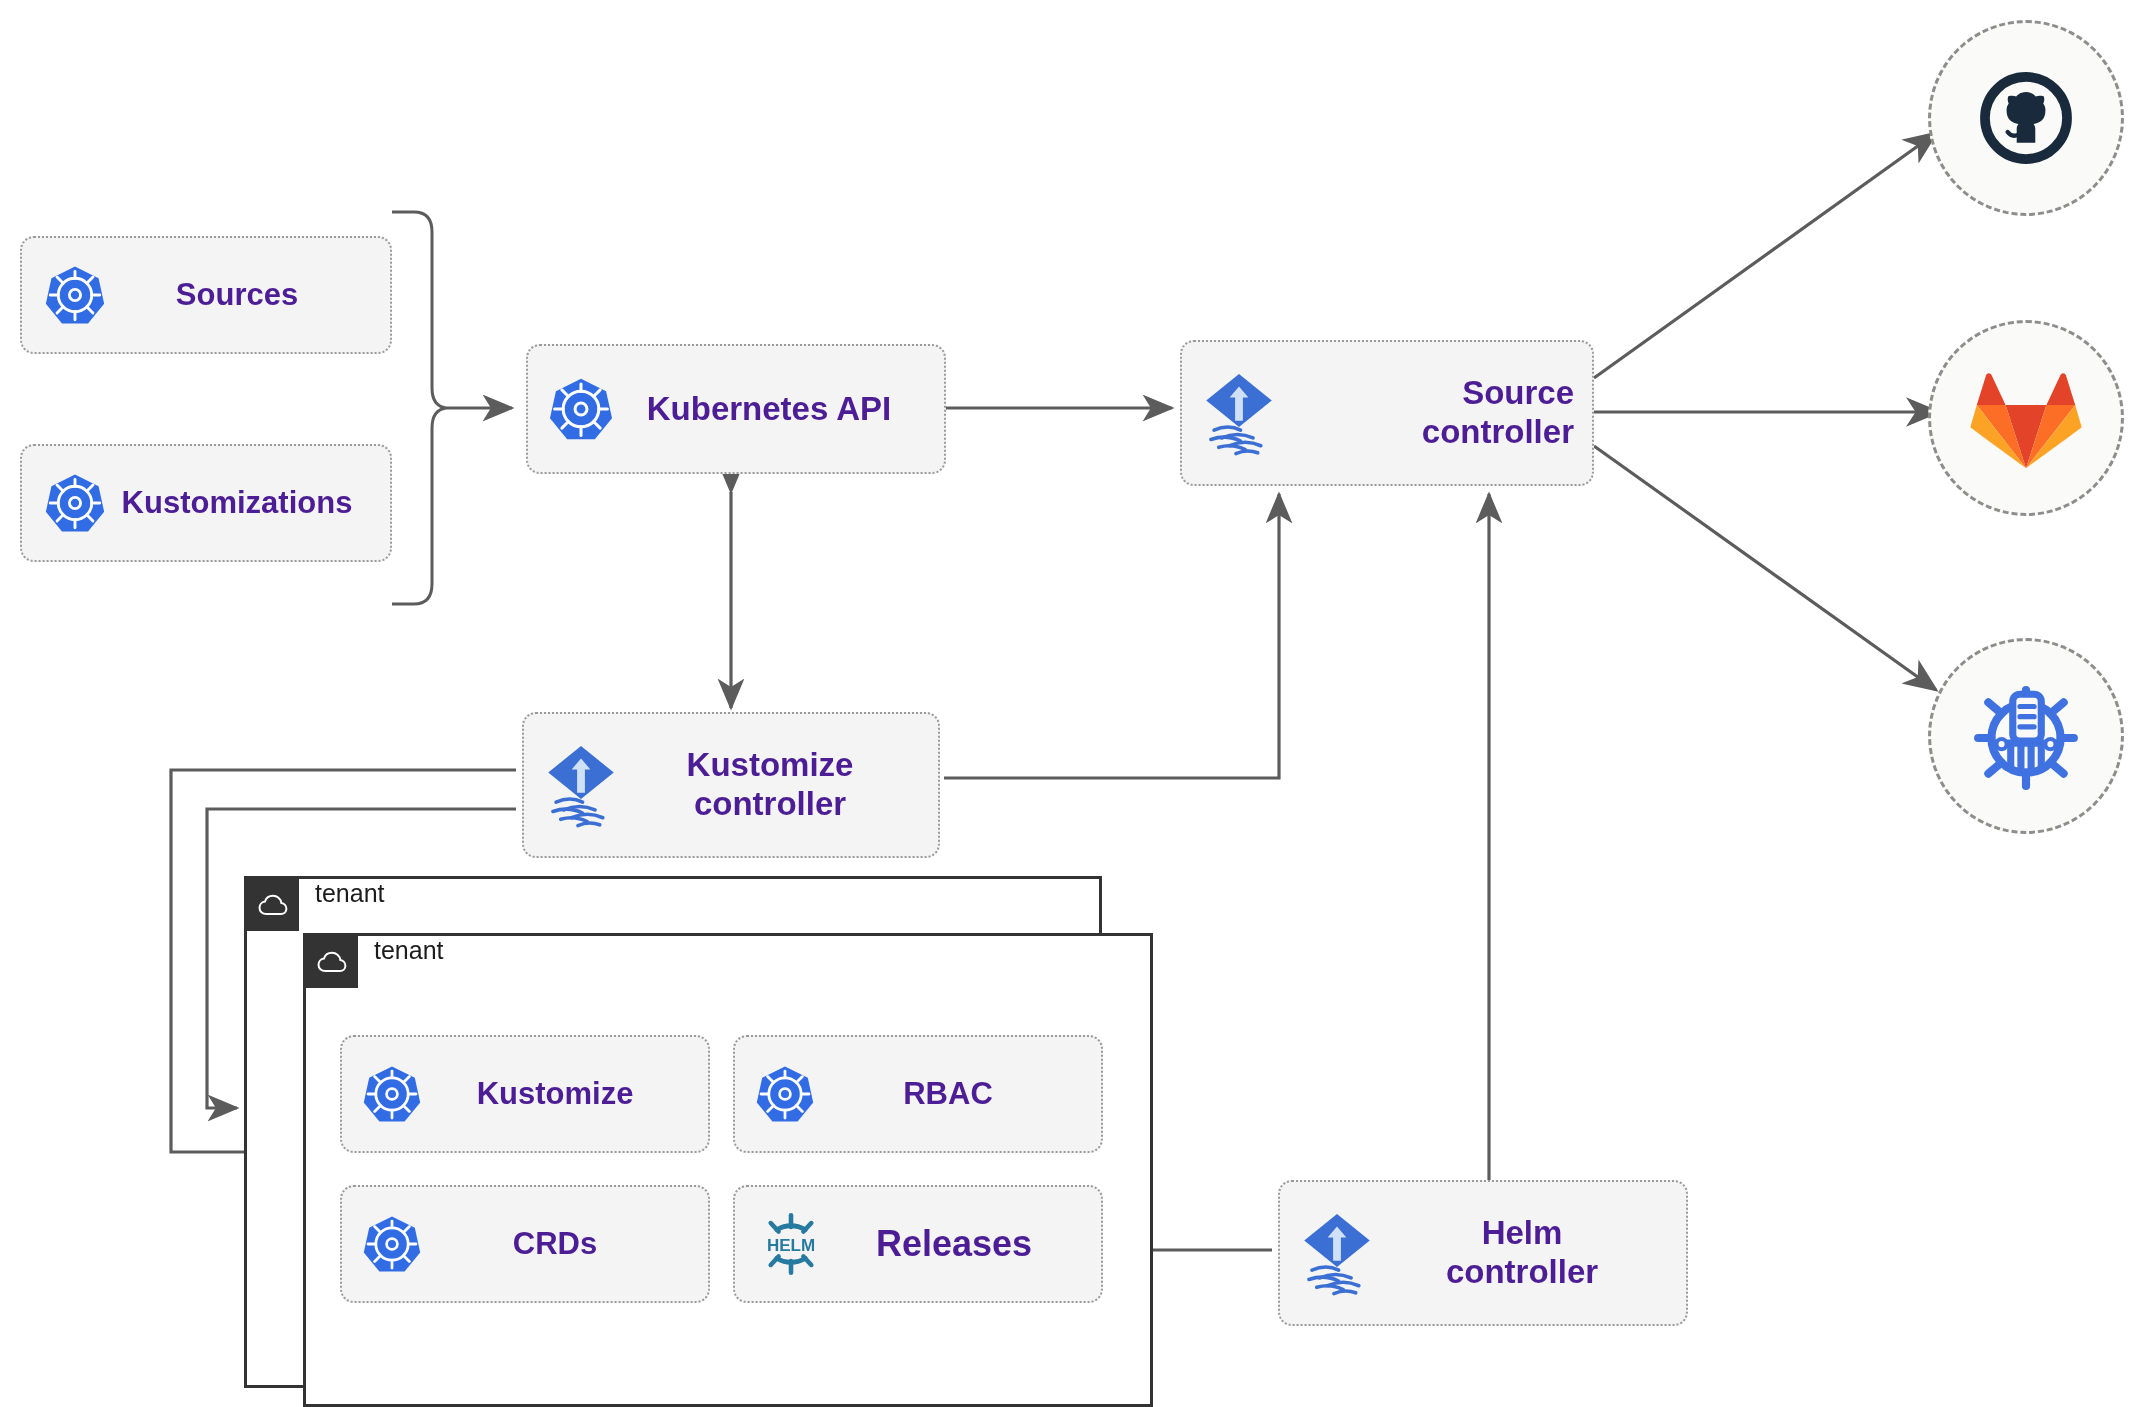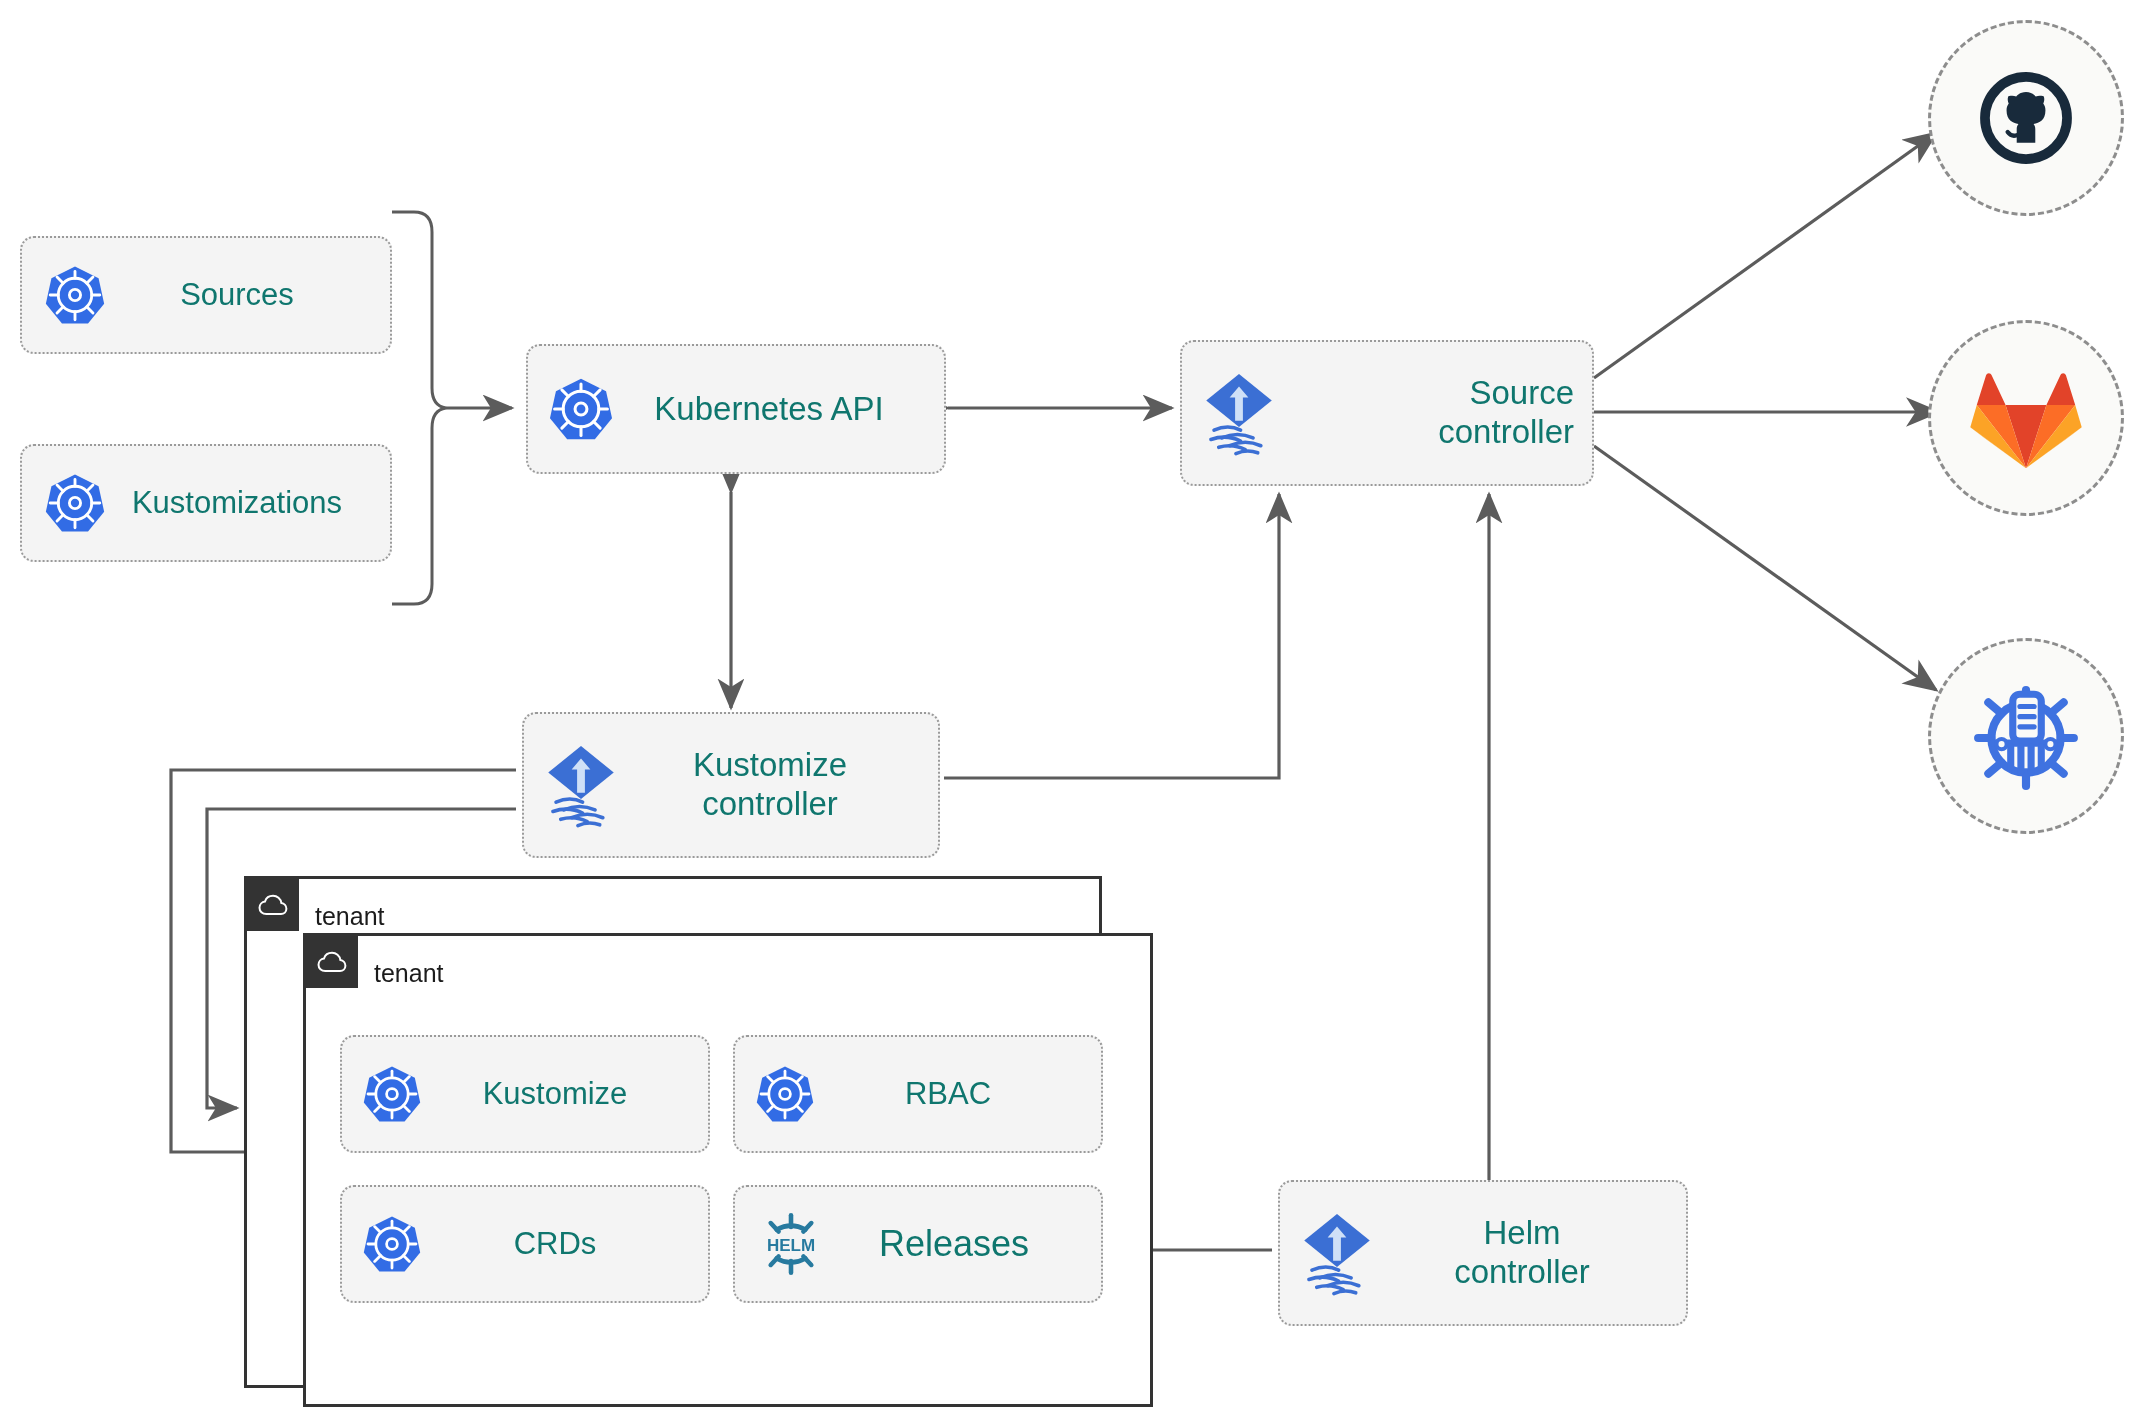--- a/index.html
+++ b/index.html
@@ -27,23 +27,24 @@
   }
   .node .ico {
     flex: 0 0 auto;
     display: flex;
     align-items: center;
     justify-content: center;
   }
   .node .lbl {
     flex: 1 1 auto;
     text-align: center;
-    color: #0f766e;
+    color: #4c1d95;
     line-height: 1.18;
     white-space: pre-line;
+    font-weight: bold;
   }
   
   .circ {
     position: absolute;
     border: 3px dashed #8d8d8d;
     border-radius: 50%;
     background: #fafaf8;
     display: flex;
     align-items: center;
     justify-content: center;
@@ -54,21 +55,21 @@
     position: absolute;
     background: #ffffff;
     border: 3px solid #333333;
     z-index: 3;
   }
   .tenant .hdr {
     position: absolute;
     top: 0; left: 0;
     height: 52px;
     display: flex;
-    align-items: flex-end;
+    align-items: flex-start;
   }
   .tenant .hdr .sq {
     width: 52px; height: 52px;
     background: #333333;
     display: flex;
     align-items: center;
     justify-content: center;
   }
   .tenant .hdr .tname {
     padding-left: 16px;

